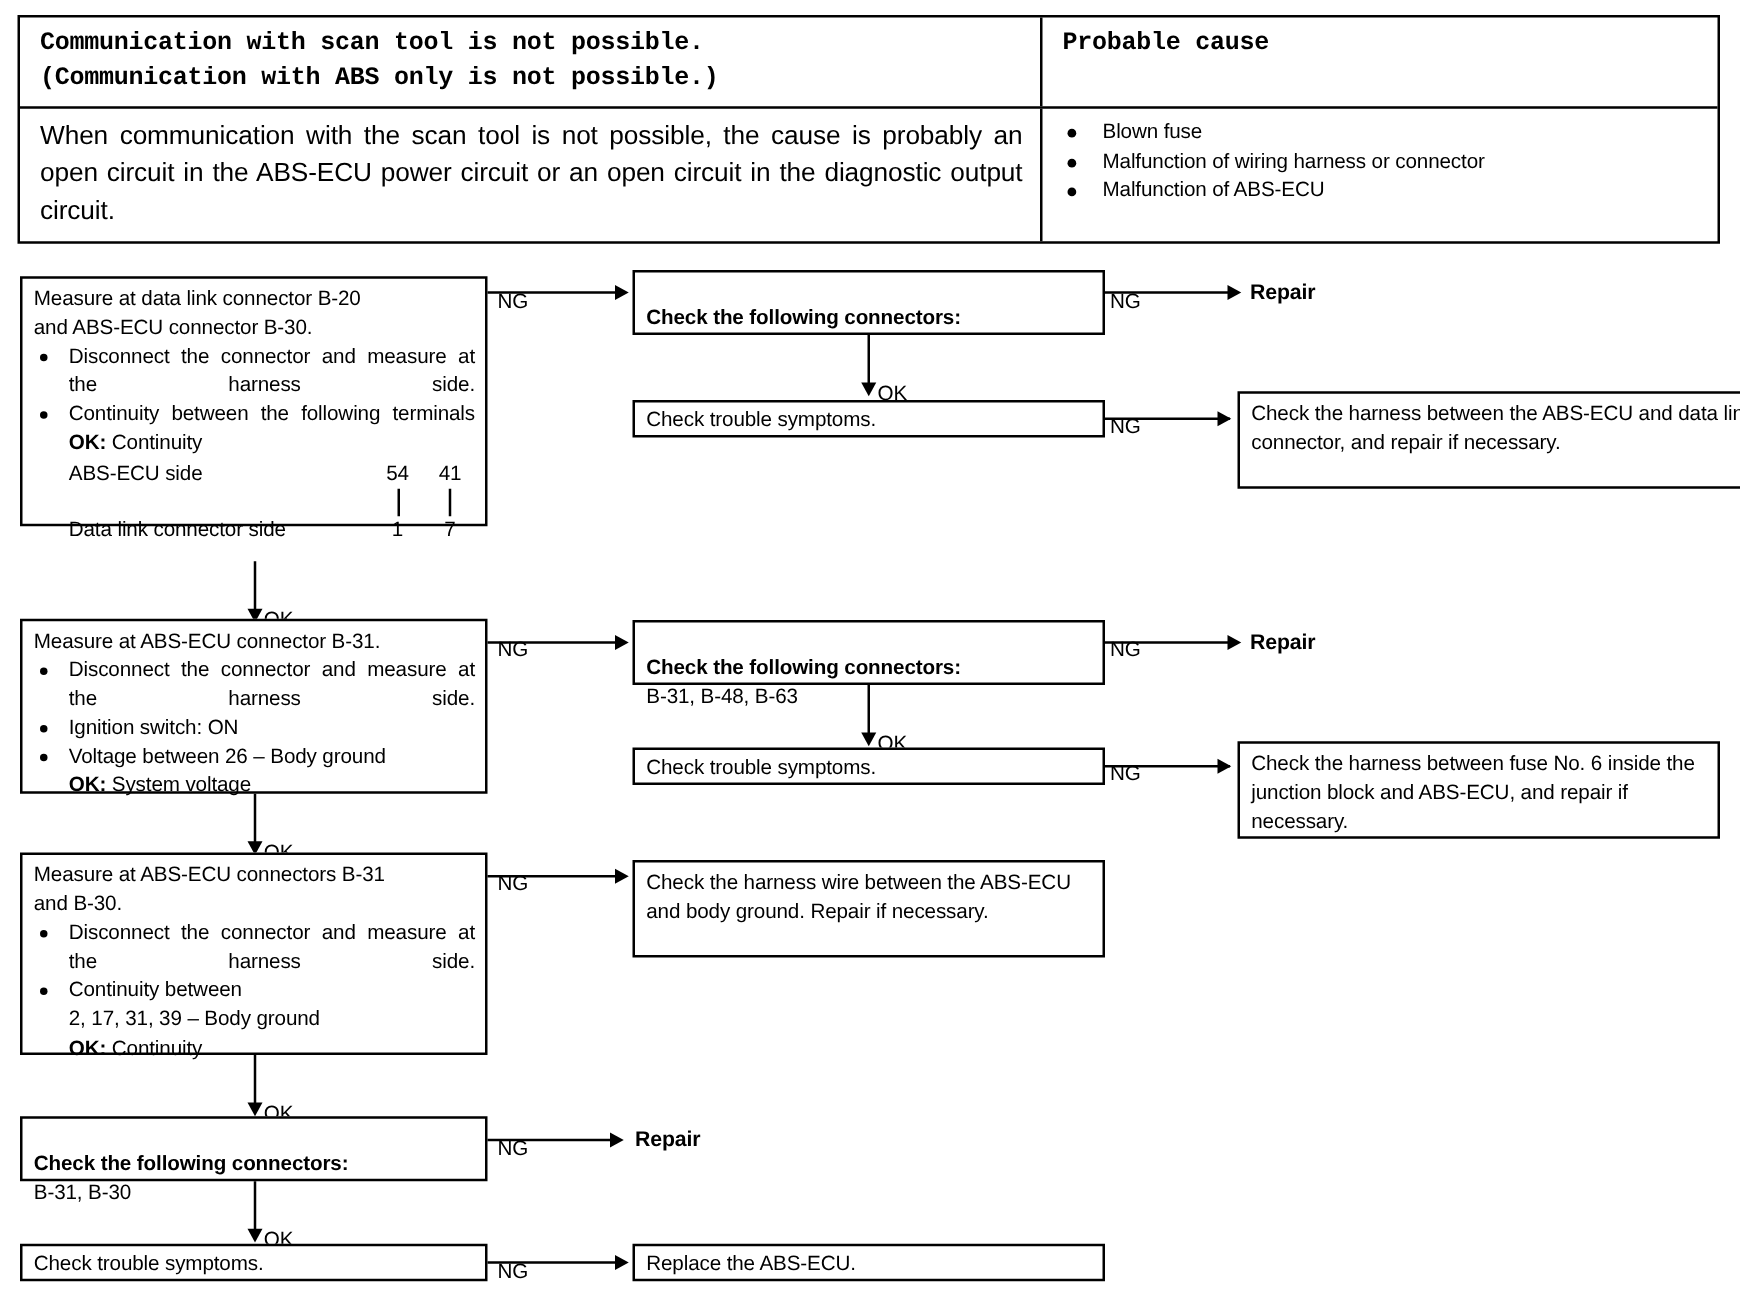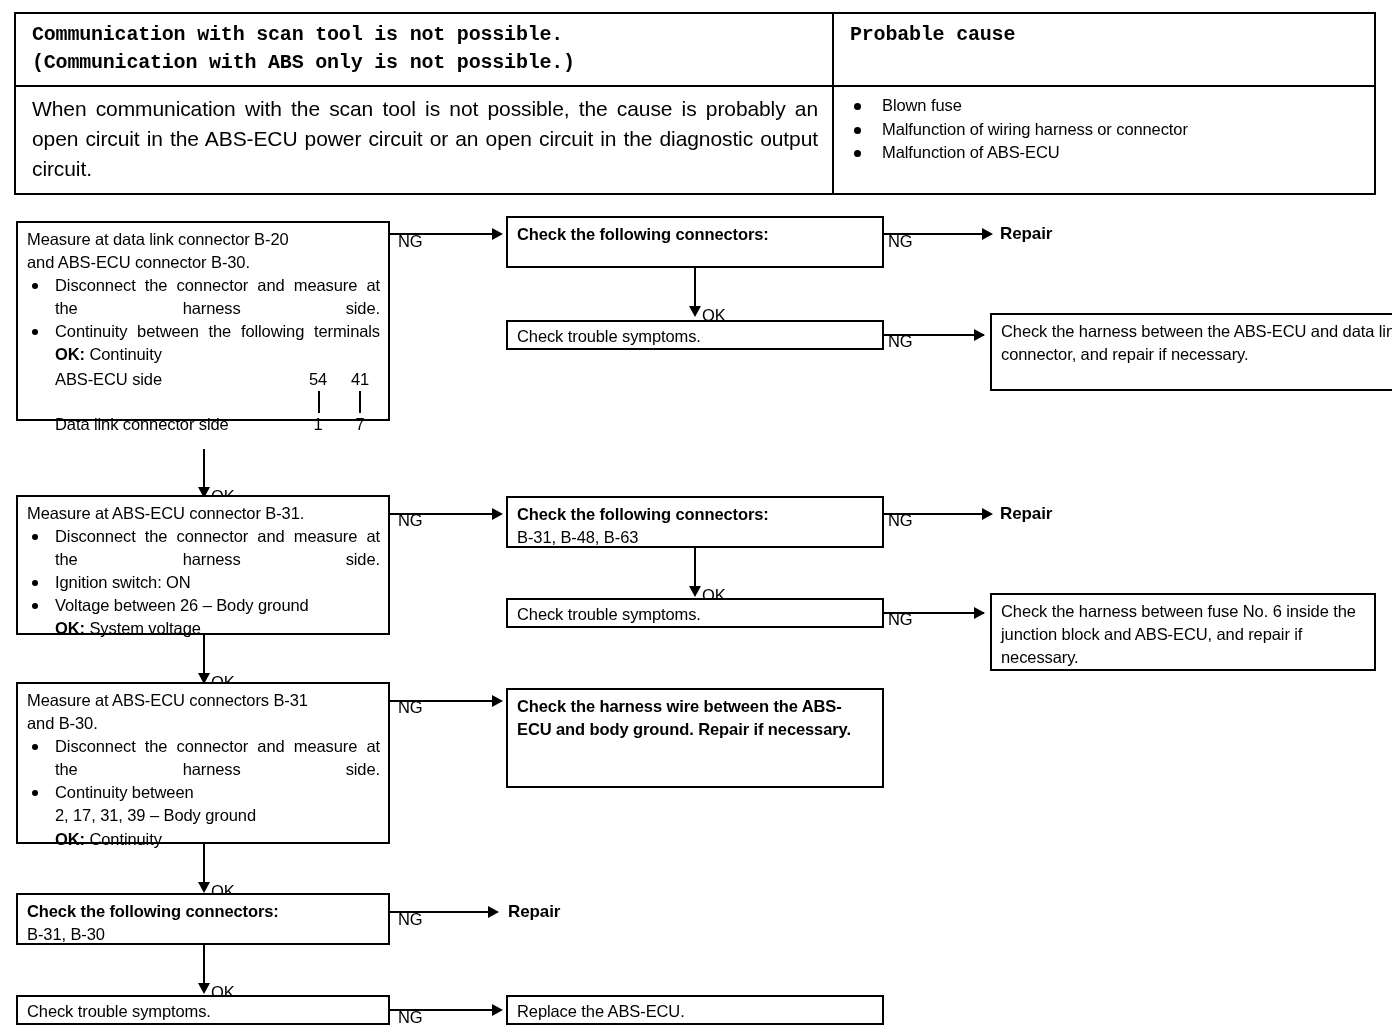--- a/index.html
+++ b/index.html
@@ -82,21 +82,21 @@
     position: absolute;
     border: 2px solid #000;
     box-sizing: border-box;
     background: #fff;
     padding: 5px 8px 6px 9px;
     font-size: 16.5px;
     line-height: 1.4;
     letter-spacing: -0.1px;
   }
   .box .hdr { display: block; }
-  .box .hdr.bold { font-weight: bold; }
+  .box .hdr.bold { font-weight: bold; margin-top: 20px; }
 
   .blist {
     list-style: none;
     margin: 0;
     padding: 0;
   }
   .blist li {
     position: relative;
     padding-left: 28px;
     line-height: 1.4;
@@ -323,21 +323,21 @@
     </ul>
     <div style="padding-left:28px;">
       <span class="sub ok"><span>OK:</span> <span class="val">Continuity</span></span>
     </div>
   </div>
 
   <div class="hline" style="left:390px; top:700px; width:104px;"></div>
   <div class="arrow-r" style="left:492px; top:695px;"></div>
   <div class="elabel" style="left:398px; top:674px;">NG</div>
 
-  <div class="box" style="left:506px; top:688px; width:378px; height:100px;font-weight:bold;">
+  <div class="box" style="left:506px; top:688px; width:378px; height:78px;">
     <span class="hdr">Check the harness wire between the ABS-ECU and body ground. Repair if necessary.</span>
   </div>
 
   <div class="vline" style="left:203px; top:844px; height:42px;"></div>
   <div class="arrow-d" style="left:198px; top:882px;"></div>
   <div class="elabel" style="left:211px; top:858px;">OK</div>
 
   <div class="box" style="left:16px; top:893px; width:374px; height:52px;">
     <span class="hdr bold">Check the following connectors:</span>
     <span class="hdr">B-31, B-30</span>

